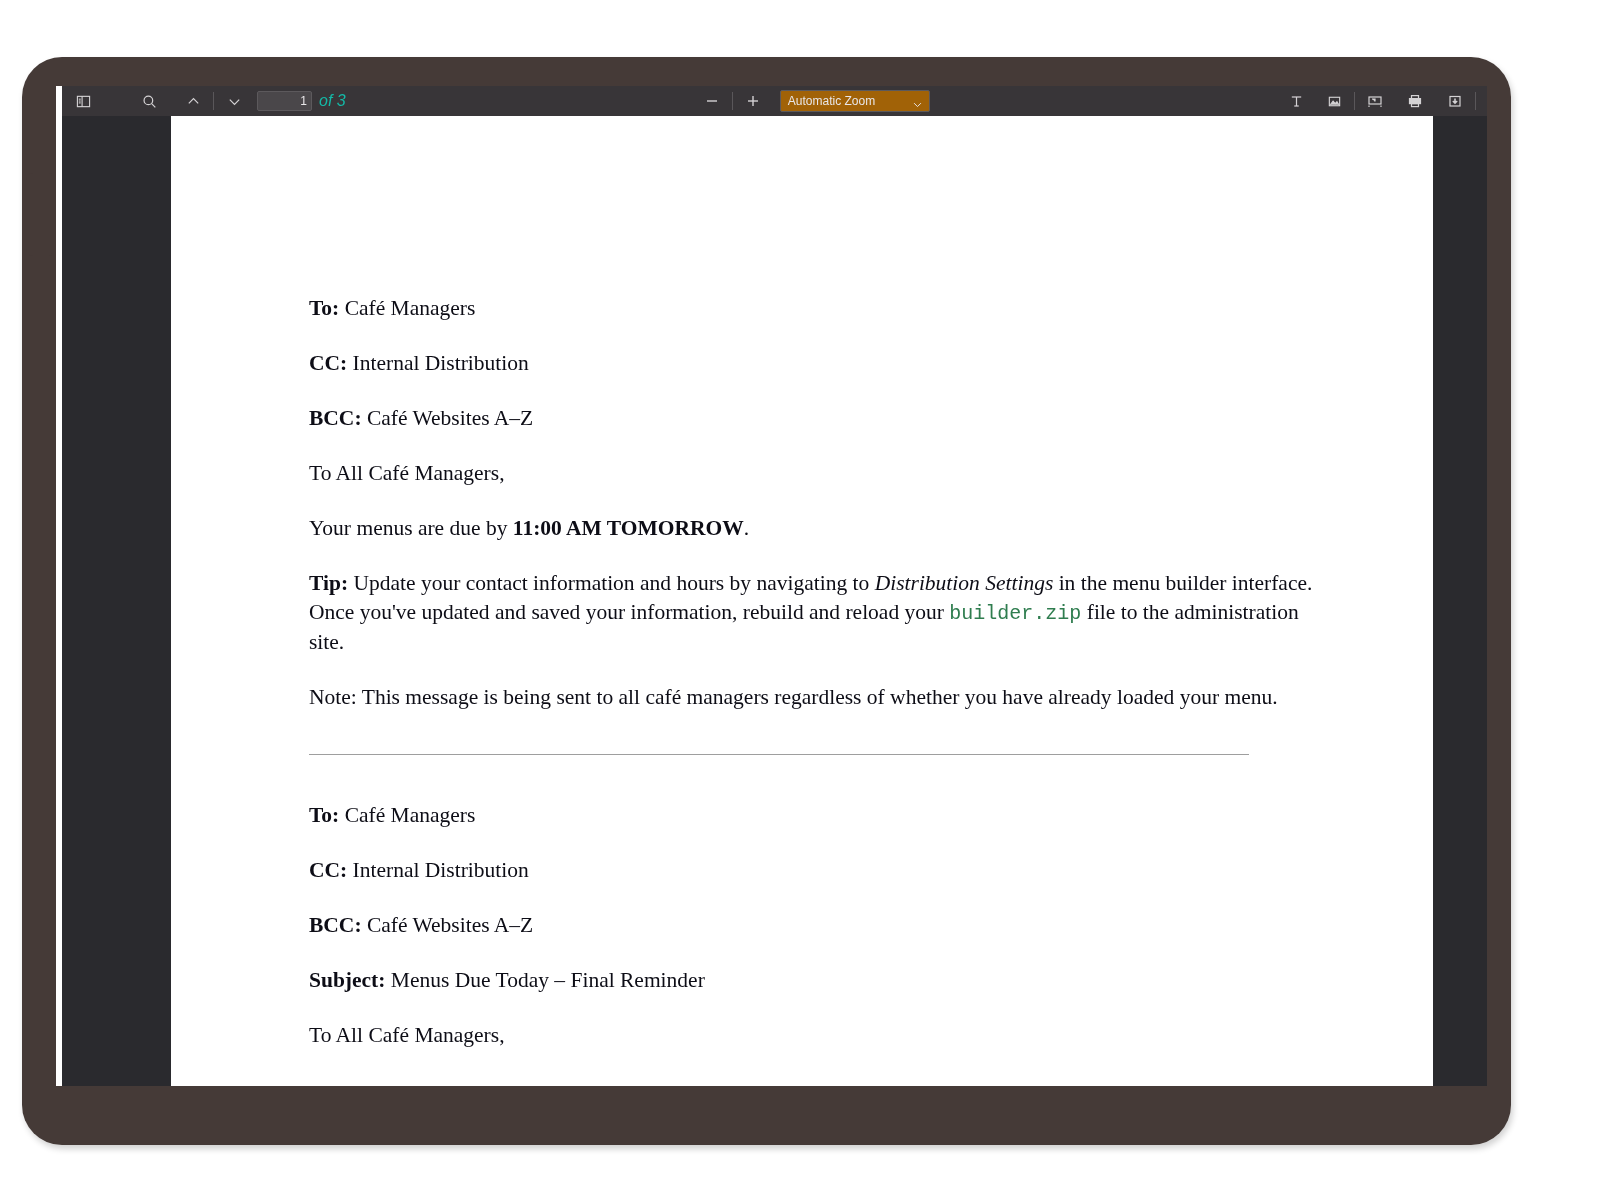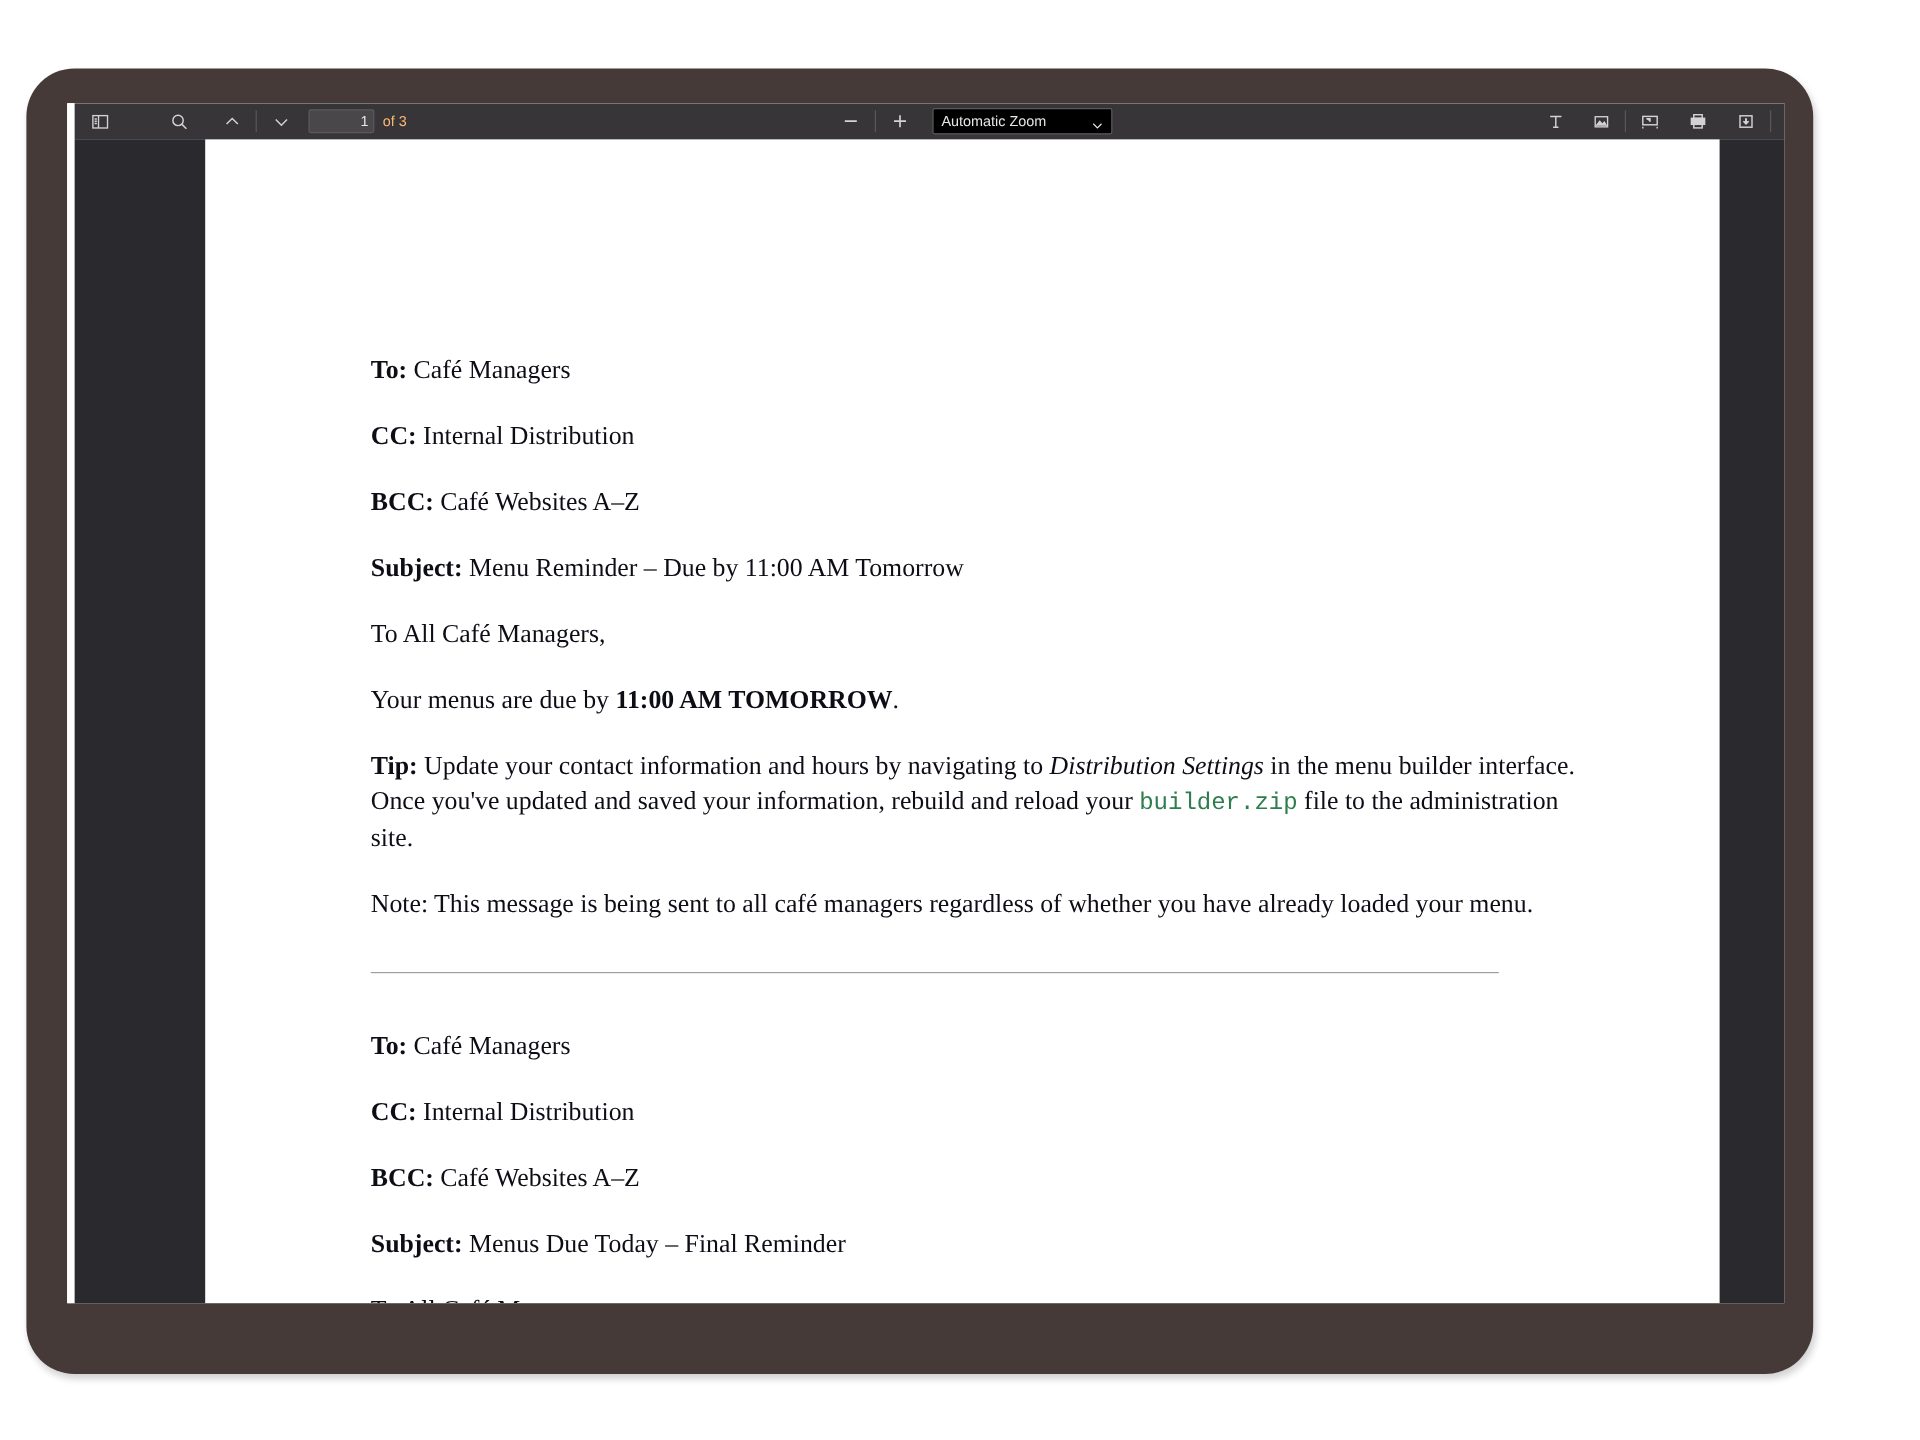--- a/index.html
+++ b/index.html
@@ -85,29 +85,30 @@
     border-radius: 2px;
     color: #e8e6e8;
     font-size: 12px;
     text-align: right;
     padding: 0 4px;
     box-sizing: border-box;
     line-height: 18px;
     font-family: "Liberation Sans", sans-serif;
   }
   .page-total {
-    color: #fdba74;
-    font-size: 12px;
+    color: #14b8a6;
+    font-size: 16px;
     margin-left: 7px;
     white-space: nowrap;
+    font-style: italic;
   }
   .tb-spacer { flex: 1 1 auto; }
   .zoom-select {
     height: 22px;
-    background: #000000;
+    background: #a16207;
     border: 1px solid #5c595c;
     border-radius: 2px;
     color: #e8e6e8;
     font-size: 12px;
     padding: 0 22px 0 7px;
     margin-left: 12px;
     line-height: 20px;
     position: relative;
     min-width: 150px;
     box-sizing: border-box;
@@ -298,24 +299,20 @@
             <span>Café Managers</span>
           </p>
           <p class="para">
             <b>CC:</b>
             <span>Internal Distribution</span>
           </p>
           <p class="para">
             <b>BCC:</b>
             <span>Café Websites A–Z</span>
           </p>
-          <p class="para">
-            <b>Subject:</b>
-            <span>Menu Reminder – Due by 11:00 AM Tomorrow</span>
-          </p>
           <p class="para">To All Café Managers,</p>
           <p class="para">
             <span>Your menus are due by </span><b>11:00 AM TOMORROW</b><span>.</span>
           </p>
           <p class="para">
             <b>Tip:</b><span> Update your contact information and hours by navigating to </span><i>Distribution Settings</i><span> in the menu builder interface. Once you've updated and saved your information, rebuild and reload your </span><span class="mono">builder.zip</span><span> file to the administration site.</span>
           </p>
           <p class="note-para">Note: This message is being sent to all café managers regardless of whether you have already loaded your menu.</p>
 
           <hr class="hr-divider">

